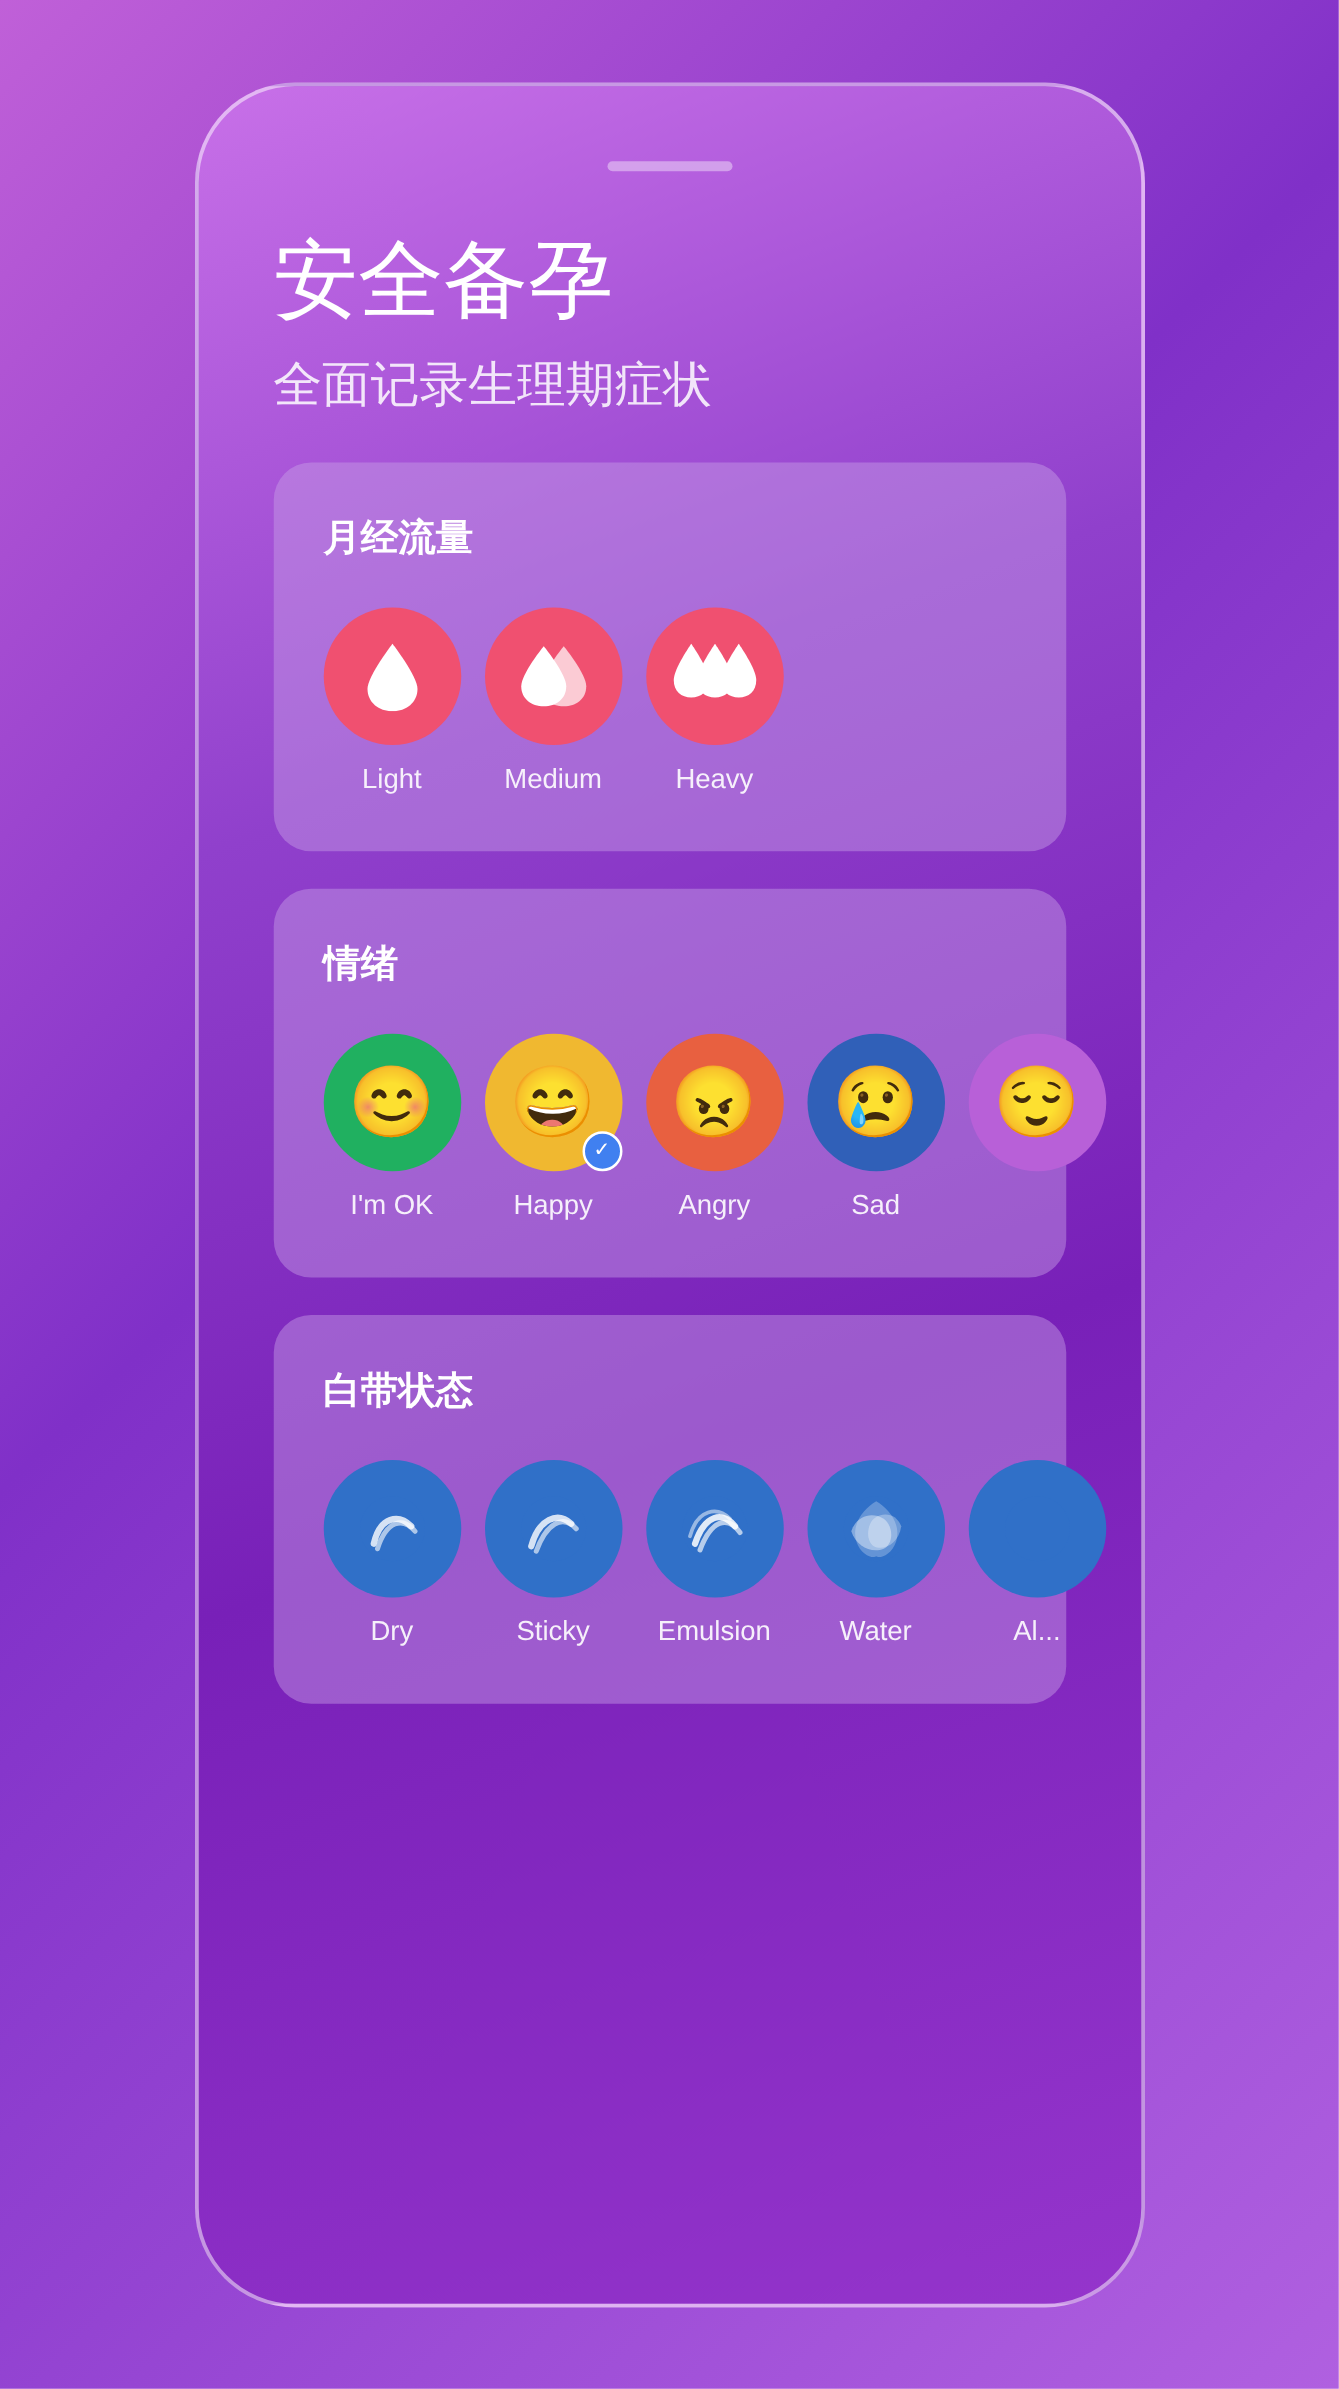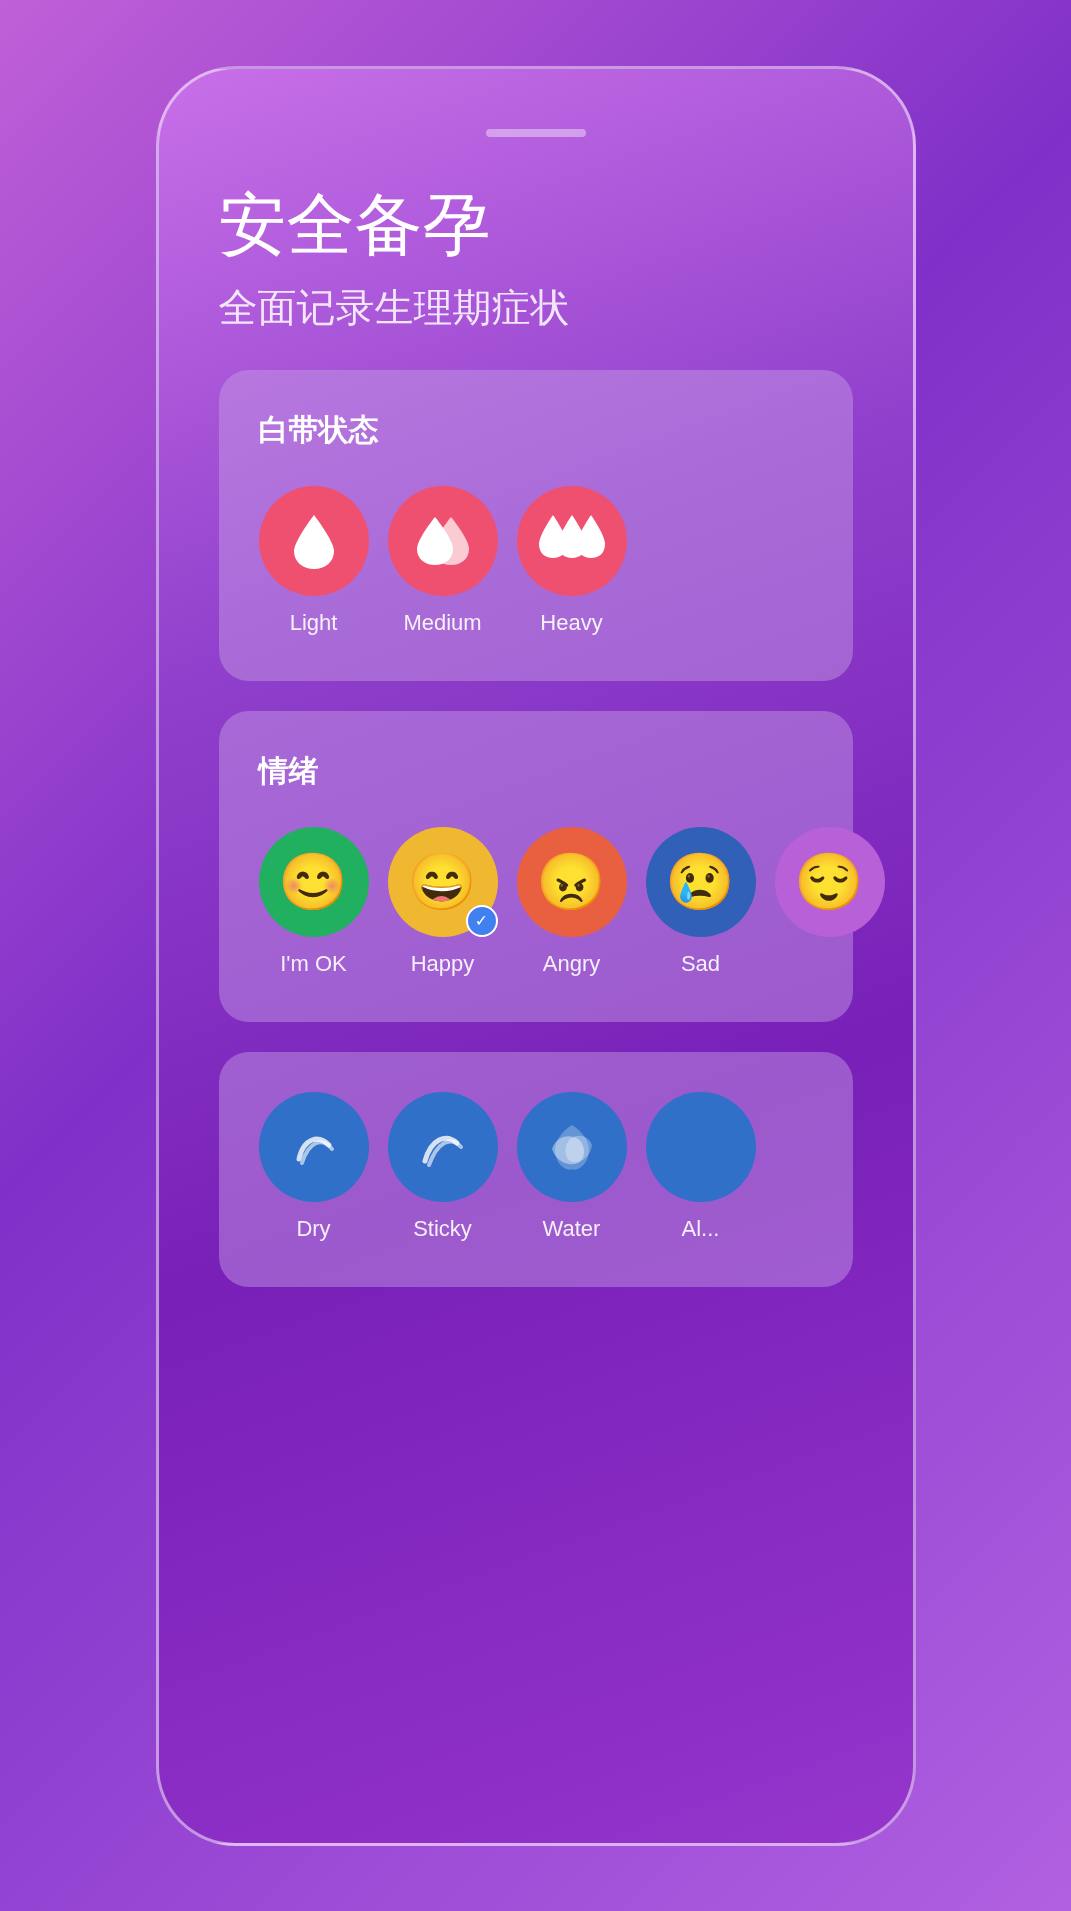--- a/index.html
+++ b/index.html
@@ -139,21 +139,21 @@
 </head>
 <body>
 
 <div class="phone-frame">
   <div class="phone-notch"></div>
 
   <h1 class="app-title">安全备孕</h1>
   <p class="app-subtitle">全面记录生理期症状</p>
 
   <div class="card">
-    <div class="card-title">白带状态</div>
+    <div class="card-title">月经流量</div>
     <div class="items-row">
 
       <div class="item">
         <div class="item-circle circle-flow">
           <svg width="48" height="56" viewBox="0 0 48 56">
             <path class="drop-svg" d="M24 2 C24 2 4 28 4 38 C4 49 13 56 24 56 C35 56 44 49 44 38 C44 28 24 2 24 2Z"></path>
           </svg>
         </div>
         <span class="item-label">Light</span>
       </div>
@@ -218,20 +218,21 @@
       <div class="item">
         <div class="item-circle circle-extra" style="font-size:56px; line-height:1;">
           <span>😌</span>
         </div>
       </div>
 
     </div>
   </div>
 
   <div class="card">
+    <div class="card-title">白带状态</div>
     <div class="items-row">
 
       <div class="item">
         <div class="item-circle circle-blue">
           <svg class="discharge-svg" viewBox="0 0 60 60">
             <ellipse cx="30" cy="30" rx="26" ry="26" fill="#3070c8"></ellipse>
             <path d="M15 42 C20 20 35 18 45 28" stroke="rgba(255,255,255,0.8)" stroke-width="5" fill="none" stroke-linecap="round"></path>
             <path d="M18 46 C25 24 38 20 48 32" stroke="rgba(255,255,255,0.6)" stroke-width="4" fill="none" stroke-linecap="round"></path>
           </svg>
         </div>
@@ -242,20 +243,31 @@
         <div class="item-circle circle-blue">
           <svg class="discharge-svg" viewBox="0 0 60 60">
             <ellipse cx="30" cy="30" rx="26" ry="26" fill="#3070c8"></ellipse>
             <path d="M12 44 C18 22 33 16 44 26" stroke="rgba(255,255,255,0.8)" stroke-width="5" fill="none" stroke-linecap="round"></path>
             <path d="M16 48 C24 26 37 18 48 30" stroke="rgba(255,255,255,0.6)" stroke-width="4" fill="none" stroke-linecap="round"></path>
           </svg>
         </div>
         <span class="item-label">Sticky</span>
       </div>
 
+      <div class="item">
+        <div class="item-circle circle-blue">
+          <svg class="discharge-svg" viewBox="0 0 60 60">
+            <ellipse cx="30" cy="30" rx="26" ry="26" fill="#3070c8"></ellipse>
+            <path d="M14 42 C22 18 36 16 46 28" stroke="rgba(255,255,255,0.85)" stroke-width="5" fill="none" stroke-linecap="round"></path>
+            <path d="M18 47 C27 23 40 19 50 33" stroke="rgba(255,255,255,0.65)" stroke-width="4" fill="none" stroke-linecap="round"></path>
+            <path d="M10 36 C16 14 32 12 42 22" stroke="rgba(255,255,255,0.5)" stroke-width="3" fill="none" stroke-linecap="round"></path>
+          </svg>
+        </div>
+        <span class="item-label">Emulsion</span>
+      </div>
 
       <div class="item">
         <div class="item-circle circle-blue" style="overflow:hidden;">
           <svg class="discharge-svg" viewBox="0 0 60 60">
             <ellipse cx="30" cy="30" rx="26" ry="26" fill="#3070c8"></ellipse>
 
             <path d="M30 8 C20 14 10 26 14 40 C18 52 28 54 30 52 C32 54 42 52 46 40 C50 26 40 14 30 8Z" fill="rgba(255,255,255,0.25)"></path>
             <path d="M10 32 C14 20 26 16 36 22 C44 28 44 42 36 46 C26 50 14 44 10 32Z" fill="rgba(255,255,255,0.4)"></path>
             <path d="M50 28 C46 18 36 16 28 22 C22 28 22 40 28 44 C36 48 48 42 50 28Z" fill="rgba(255,255,255,0.3)"></path>
           </svg>

